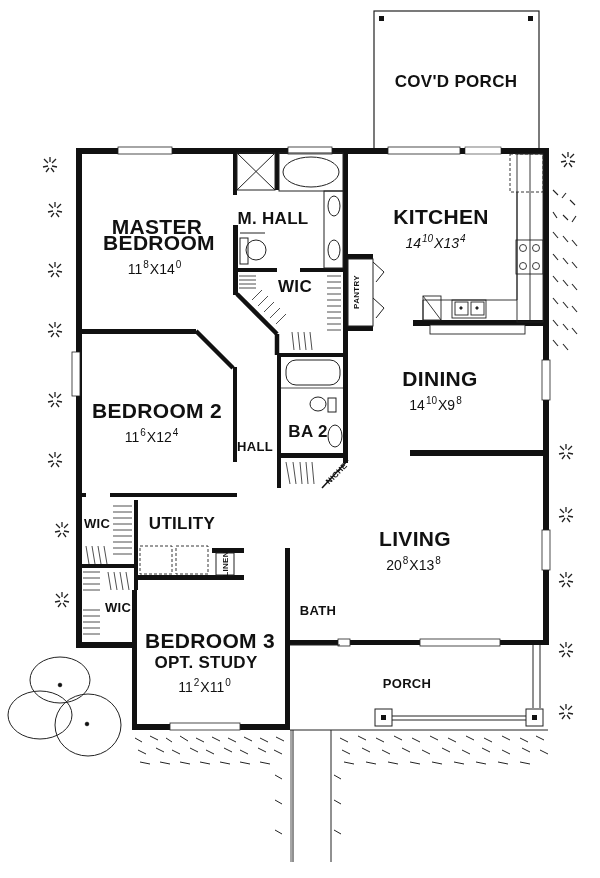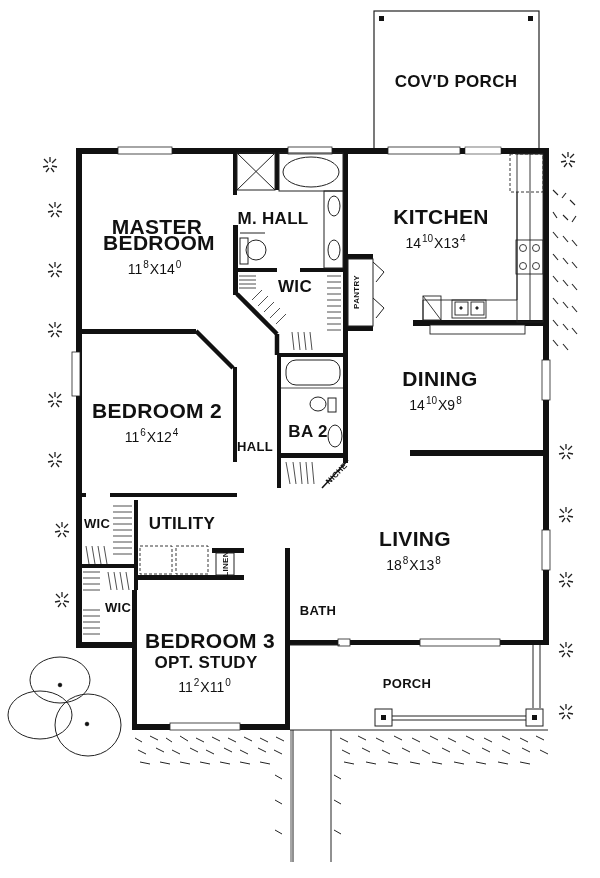--- a/index.html
+++ b/index.html
@@ -478,38 +478,38 @@
 <div class="lbl med" style="left:456px;top:73px;">COV'D PORCH</div>
 
 <div class="lbl big" style="left:157px;top:208px;margin-top:8px;">MASTER</div>
 <div class="lbl big" style="left:159px;top:232px;">BEDROOM</div>
 <div class="dim" style="left:155px;top:260px;"><span>11</span><sup>8</sup><span>X</span><span>14</span><sup>0</sup></div>
 
 <div class="lbl med" style="left:273px;top:210px;">M. HALL</div>
 <div class="lbl med" style="left:295px;top:278px;">WIC</div>
 
 <div class="lbl big" style="left:441px;top:206px;">KITCHEN</div>
-<div class="dim" style="left:436px;top:234px;"><span>14</span><sup>10</sup><span>X</span><span>13</span><sup>4</sup></div>
+<div class="dim" style="left:436px;top:234px;font-style:italic;"><span>14</span><sup>10</sup><span>X</span><span>13</span><sup>4</sup></div>
 <div class="lbl xs vert" style="left:357px;top:288px;">PANTRY</div>
 
 <div class="lbl big" style="left:157px;top:400px;">BEDROOM 2</div>
 <div class="dim" style="left:152px;top:428px;"><span>11</span><sup>6</sup><span>X</span><span>12</span><sup>4</sup></div>
 <div class="lbl sm" style="left:255px;top:440px;">HALL</div>
 <div class="lbl med" style="left:308px;top:423px;">BA 2</div>
 <div class="lbl xs" style="left:337px;top:470px;transform:translateX(-50%) rotate(-45deg);">NICHE</div>
 
 <div class="lbl big" style="left:440px;top:368px;">DINING</div>
 <div class="dim" style="left:436px;top:396px;"><span>14</span><sup>10</sup><span>X</span><span>9</span><sup>8</sup></div>
 
 <div class="lbl sm" style="left:97px;top:517px;">WIC</div>
 <div class="lbl med" style="left:182px;top:515px;">UTILITY</div>
 <div class="lbl xs vert" style="left:226px;top:560px;">LINEN</div>
 
 <div class="lbl big" style="left:415px;top:528px;">LIVING</div>
-<div class="dim" style="left:414px;top:556px;"><span>18</span><sup>8</sup><span>X</span><span>13</span><sup>8</sup></div>
+<div class="dim" style="left:414px;top:556px;"><span>20</span><sup>8</sup><span>X</span><span>13</span><sup>8</sup></div>
 
 <div class="lbl sm" style="left:118px;top:601px;">WIC</div>
 <div class="lbl sm" style="left:318px;top:604px;">BATH</div>
 
 <div class="lbl big" style="left:210px;top:630px;">BEDROOM 3</div>
 <div class="lbl med" style="left:206px;top:654px;">OPT. STUDY</div>
 <div class="dim" style="left:205px;top:678px;"><span>11</span><sup>2</sup><span>X</span><span>11</span><sup>0</sup></div>
 
 <div class="lbl sm" style="left:407px;top:677px;">PORCH</div>
 

